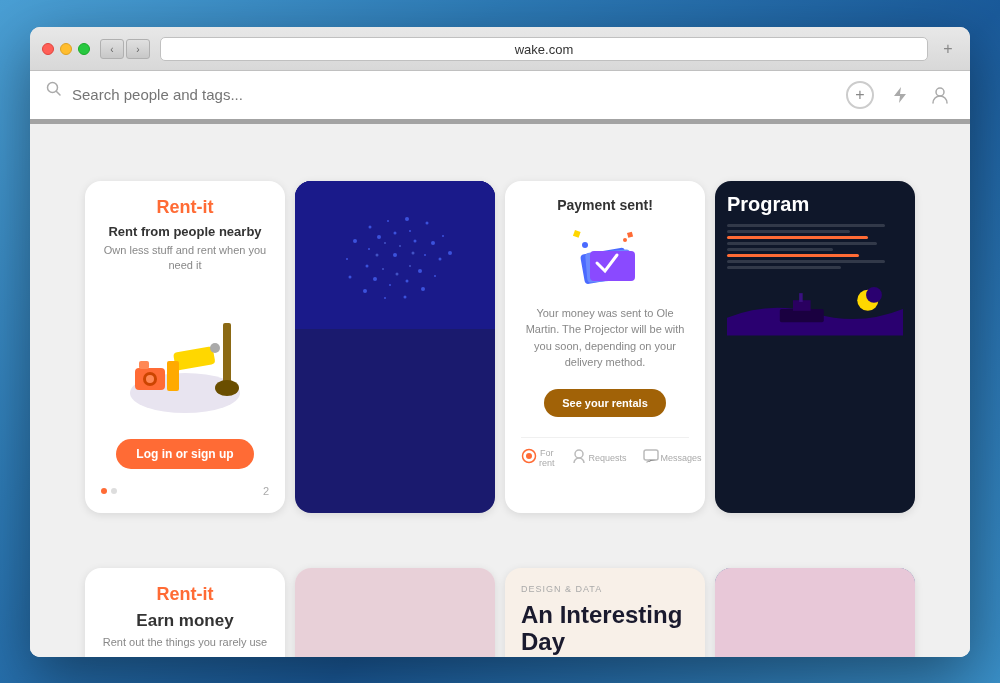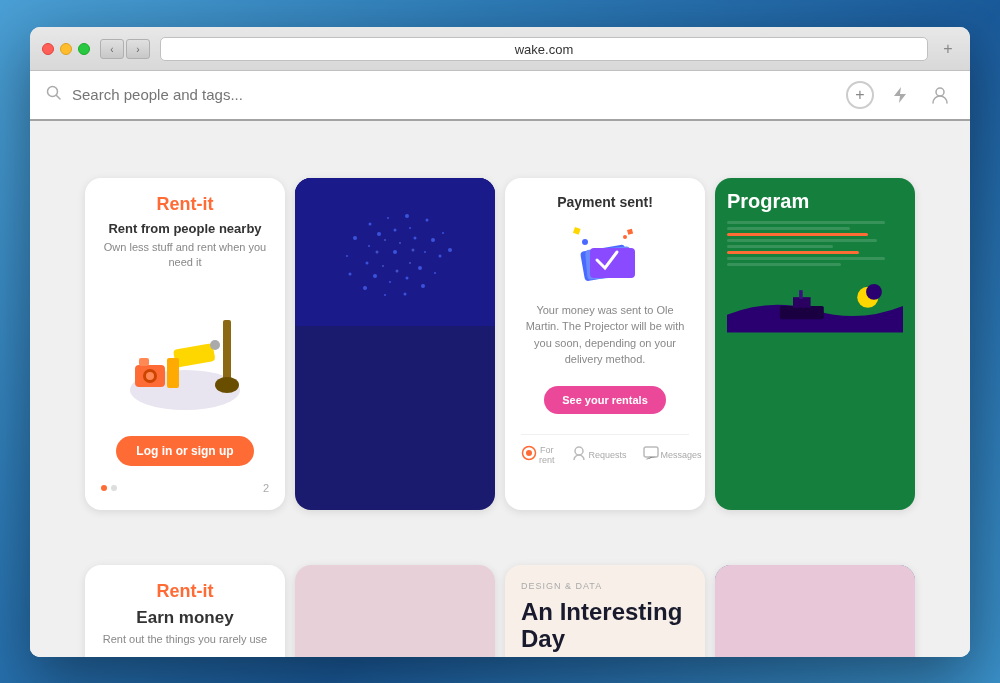--- a/index.html
+++ b/index.html
@@ -103,22 +103,21 @@
       overflow: hidden;
       display: flex;
       flex-direction: column;
     }
 
     
     .search-bar {
       background: white;
       padding: 10px 16px;
       display: flex;
-      align-items: center;
-      border-bottom: 2px solid #a3a3a3;
+      border-bottom: 5px solid #a3a3a3;
       gap: 10px;
     }
 
     .search-icon-wrap {
       color: #aaa;
       font-size: 16px;
     }
 
     .search-input {
       flex: 1;
@@ -291,21 +290,21 @@
     }
 
     .payment-desc {
       font-size: 11px;
       color: #888;
       line-height: 1.5;
       margin: 10px 0;
     }
 
     .btn-rentals {
-      background: #ec4899;
+      background: #a16207;
       color: white;
       border: none;
       border-radius: 20px;
       padding: 8px 18px;
       font-size: 11px;
       font-weight: 600;
       cursor: pointer;
       margin: 8px 0;
     }
 
@@ -336,21 +335,21 @@
 
     .nav-item-label {
       font-size: 9px;
       color: #aaa;
     }
 
     
     .card-program {
       grid-column: 4;
       grid-row: 1;
-      background: #15803d;
+      background: #0f172a;
       min-height: 168px;
       padding: 12px;
       color: white;
     }
 
     .program-title {
       font-size: 20px;
       font-weight: 700;
       color: white;
       margin-bottom: 8px;

